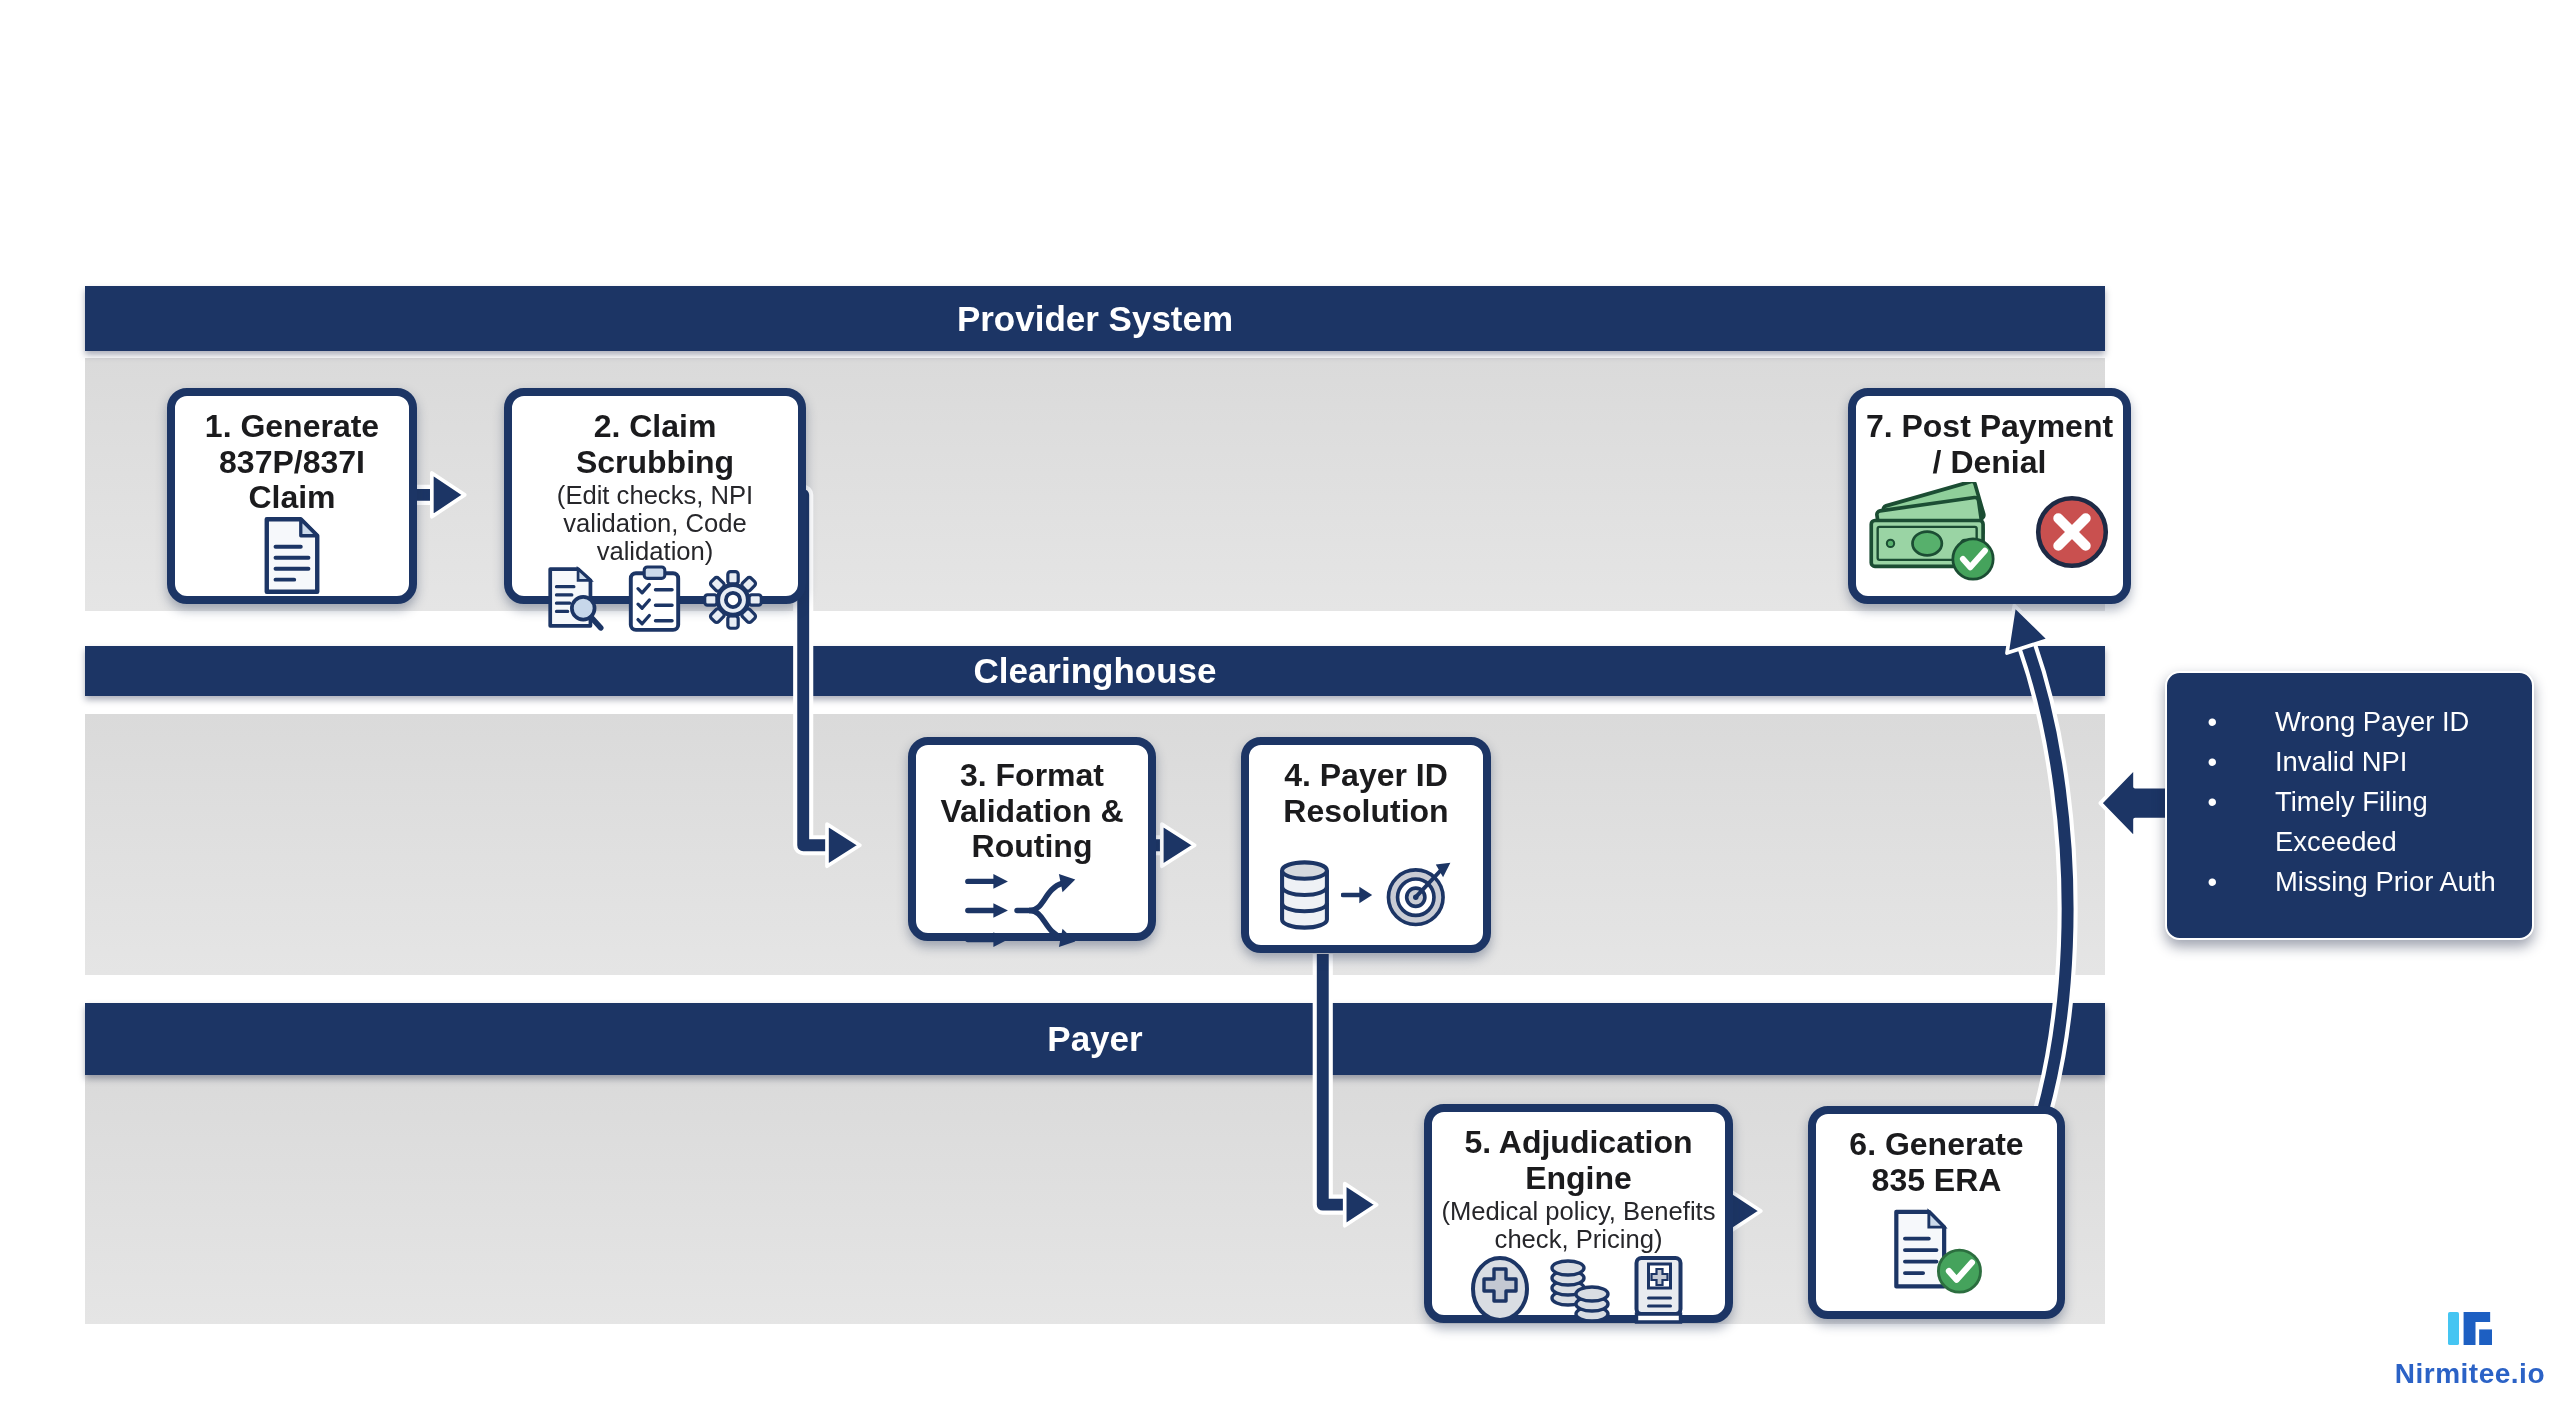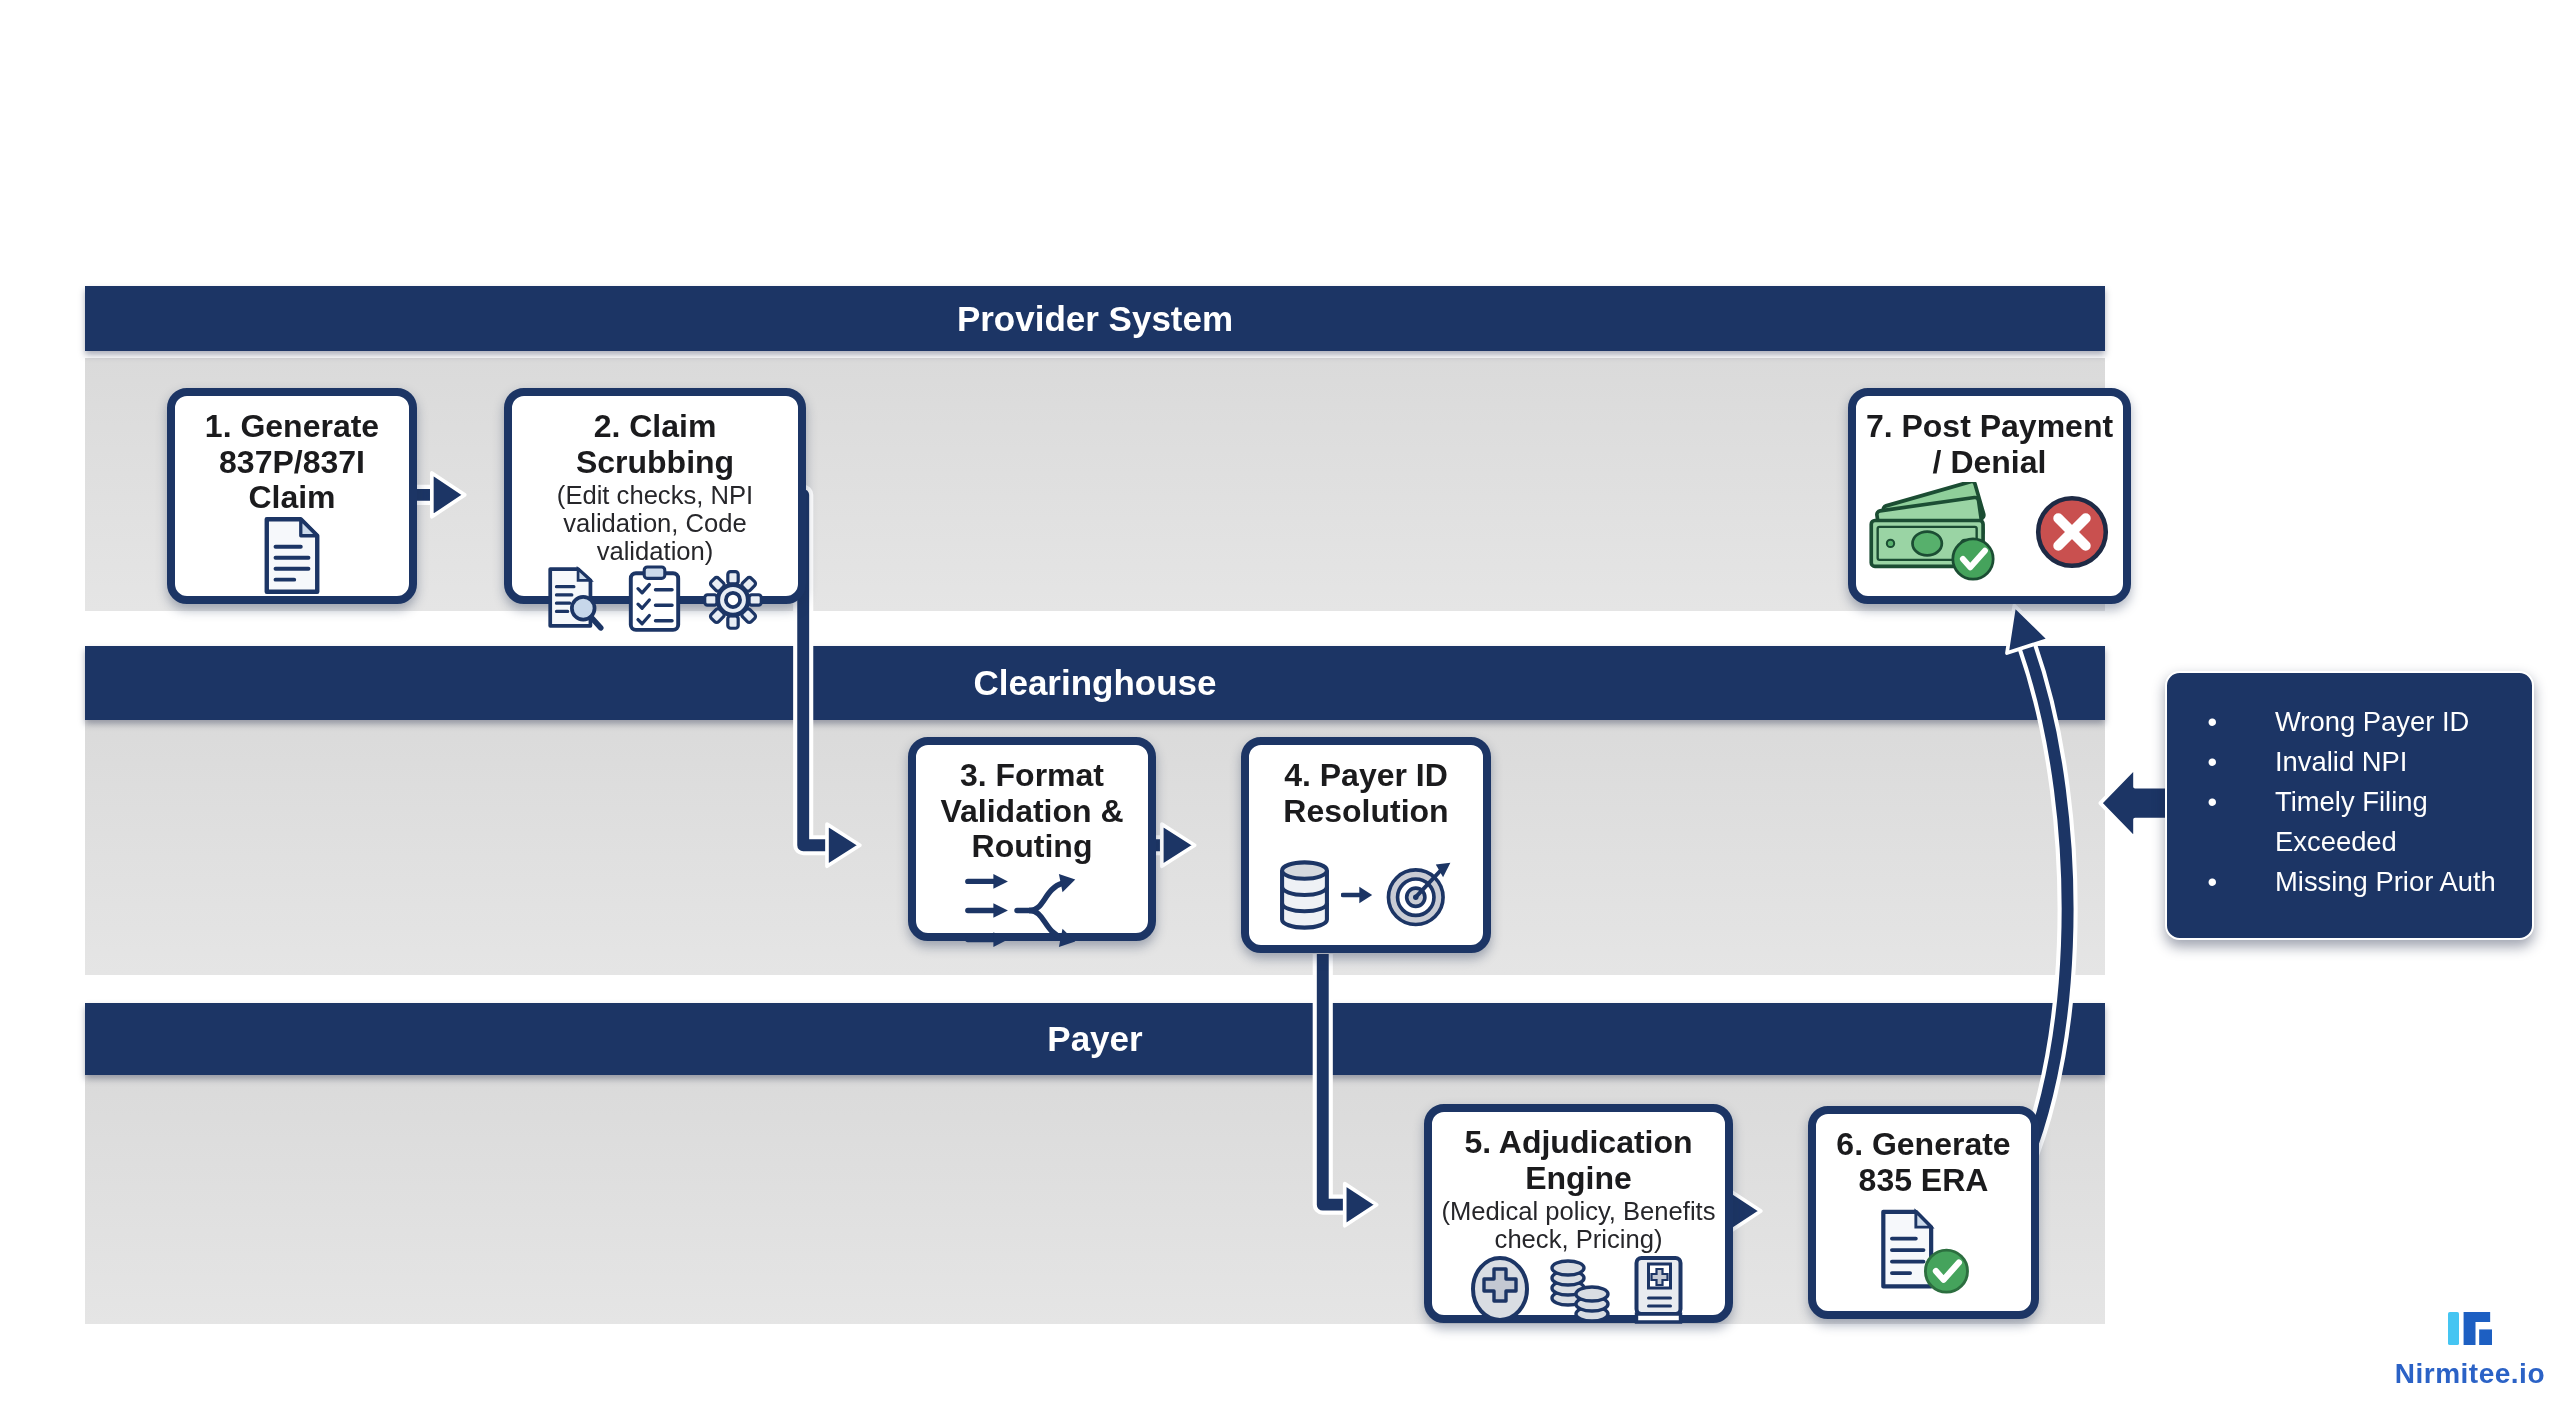--- a/index.html
+++ b/index.html
@@ -17,21 +17,21 @@
     display:flex;align-items:center;justify-content:center;
     color:#ffffff;font-weight:700;font-size:35px;z-index:1;
     box-shadow:0 3.7px 6.4px rgba(20,30,60,.35);
   }
   .lane-track{
     position:absolute;left:85px;width:2020px;
     background:linear-gradient(#dadada,#e5e5e5);z-index:0;
   }
   #hdr-provider{top:286px;height:65px;}
   #lane-provider{top:358px;height:253px;}
-  #hdr-clearing{top:646px;height:74px;text-align:right;}
+  #hdr-clearing{top:646px;height:50px;text-align:right;}
   #lane-clearing{top:714px;height:261px;}
   #hdr-payer{top:1003px;height:72px;}
   #lane-payer{top:1071px;height:253px;}
   
   .overlay{position:absolute;left:0;top:0;z-index:2;pointer-events:none;}
   .shaft-w{fill:none;stroke:#ffffff;stroke-width:22px;stroke-linejoin:round;}
   .shaft-n{fill:none;stroke:#1c3565;stroke-width:13px;stroke-linejoin:round;}
   .head{fill:#1c3565;stroke:#ffffff;stroke-width:4px;stroke-linejoin:round;}
   
   .step{
@@ -41,21 +41,21 @@
   }
   .step .title{font-size:32px;font-weight:700;line-height:1.12;text-align:center;color:#1b1b1d;}
   .step .subtitle{font-size:25.6px;font-weight:400;line-height:1.08;text-align:center;color:#26262a;margin-top:1.8px;}
   .icon-row{display:flex;align-items:center;justify-content:center;gap:18.3px;margin-top:auto;margin-bottom:5.5px;}
   #box1{left:123px;top:388px;width:250px;height:216px;}
   #box2{left:460px;top:388px;width:302px;height:216px;}
   #box7{left:1804px;top:388px;width:283px;height:216px;}
   #box3{left:864px;top:737px;width:248px;height:204px;}
   #box4{left:1197px;top:737px;width:250px;height:216px;}
   #box5{left:1380px;top:1104px;width:309px;height:219px;}
-  #box6{left:1764px;top:1106px;width:231px;height:213px;}
+  #box6{left:1764px;top:1106px;width:257px;height:213px;}
   
   .panel{
     position:absolute;left:2165px;top:671px;width:369px;height:269px;box-sizing:border-box;
     background:#1c3565;border:2.7px solid #ffffff;border-radius:14.6px;z-index:3;
     box-shadow:0 6.4px 12.8px rgba(20,30,60,.4);color:#ffffff;padding:18.3px 16.5px 12.8px 24px;
   }
   .panel .panel-title{font-size:32px;font-weight:700;line-height:1.12;}
   .panel ul{list-style:none;margin:11px 0 0 0;padding:0;}
   .panel li{position:relative;font-size:27.4px;line-height:1.46;padding-left:84px;}
   .panel li::before{content:"\2022";position:absolute;left:16.5px;font-size:27.4px;}

